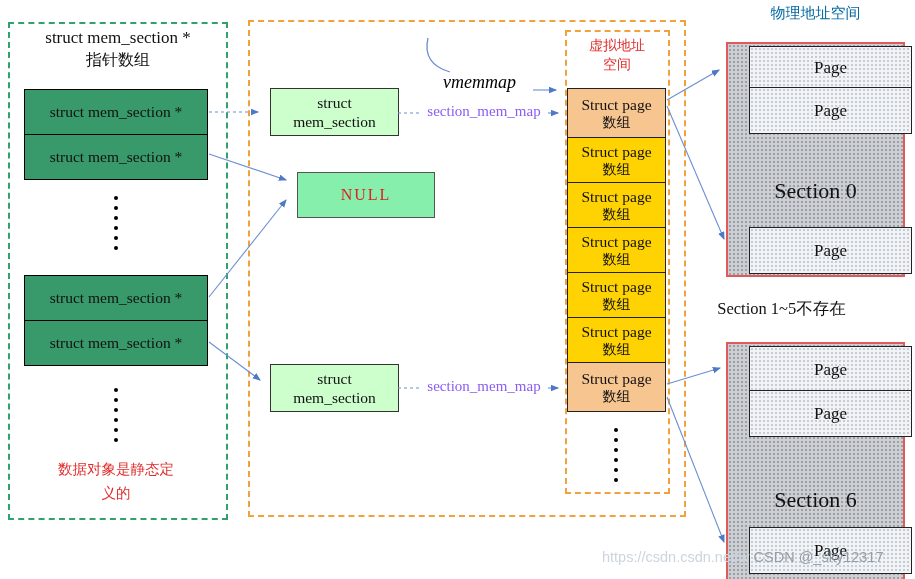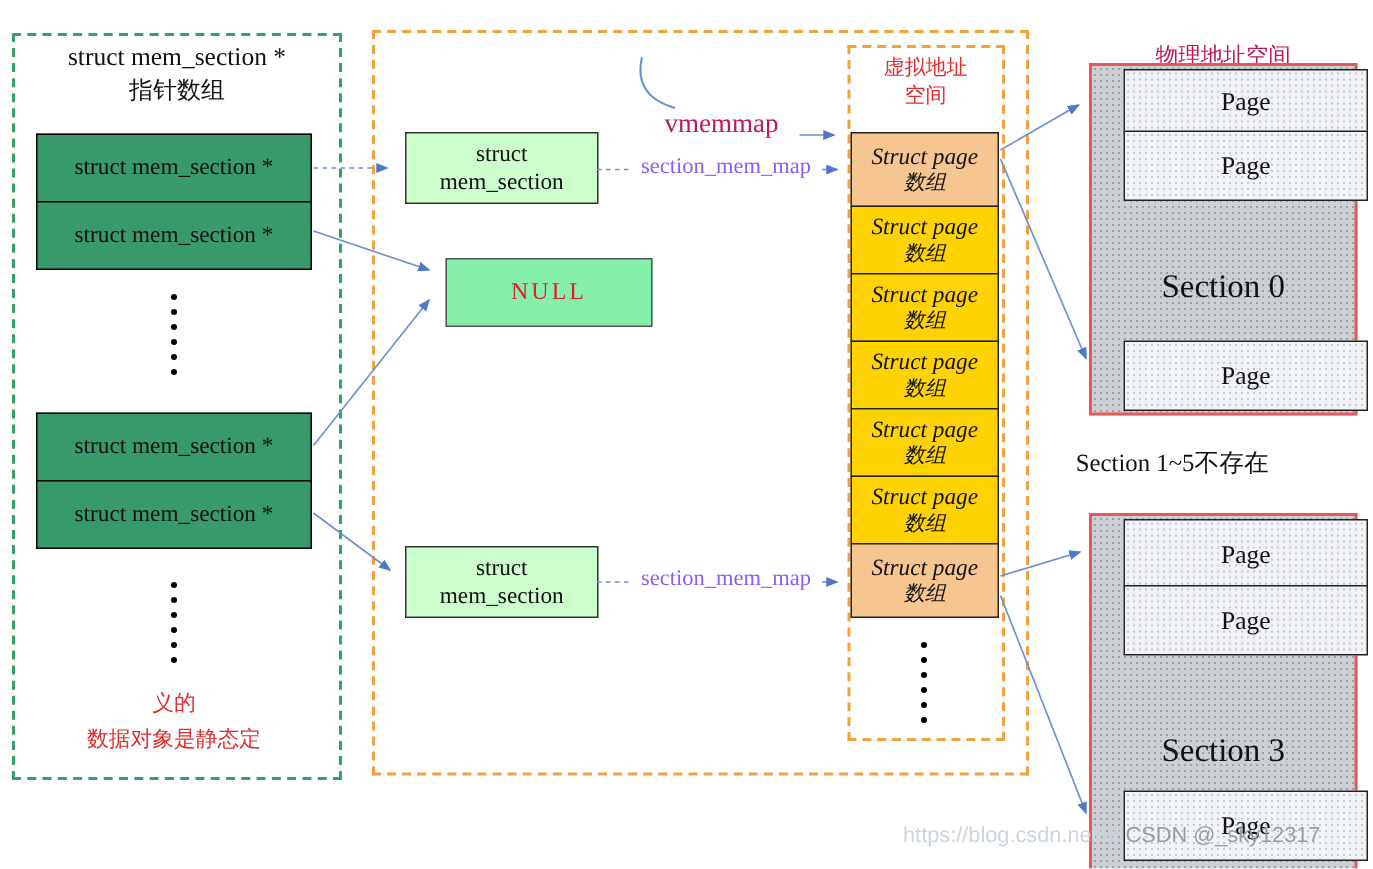--- a/index.html
+++ b/index.html
@@ -18,35 +18,35 @@
   .gcell + .gcell{margin-top:-1px;}
   .lp-note{left:18px;top:458px;width:196px;text-align:center;color:#e02e2e;font-size:14.5px;line-height:1.65;}
   
   .vdots{display:flex;flex-direction:column;gap:6px;}
   .vdots i{width:4px;height:4px;border-radius:50%;background:#000;}
   .ld1{left:114px;top:196px;} .ld2{left:114px;top:388px;} .cd1{left:614px;top:428px;}
   
   .mid-box{left:248px;top:20px;width:434px;height:493px;border:2px dashed #f2a23c;}
   .vcol-border{left:565px;top:30px;width:101px;height:460px;border:2px dashed #f2a23c;}
   .vcol-header{left:568px;top:37px;width:98px;text-align:center;color:#e02e2e;font-size:14px;line-height:1.35;}
-  .vcol-stack{left:567px;top:88px;width:99px;font-style:italic;}
+  .vcol-stack{left:567px;top:88px;width:99px;}
   .vbox{border:1px solid #222;display:flex;flex-direction:column;align-items:center;justify-content:center;line-height:1.25;}
   .vbox + .vbox{margin-top:-1px;}
   .vbox .l1{font-size:15.5px;} .vbox .l2{font-size:14px;}
   .v-peach{background:#f7c58f;height:48px;} .v-yellow{background:#ffd302;height:44px;}
   .lg-box{left:270px;width:127px;height:46px;background:#ccffcc;border:1px solid #333;
           display:flex;flex-direction:column;align-items:center;justify-content:center;font-size:15.5px;line-height:1.25;}
   .lgA{top:88px;} .lgB{top:364px;}
   .null-box{left:297px;top:172px;width:136px;height:44px;background:#86efac;border:1px solid #555;
             display:flex;align-items:center;justify-content:center;color:#e02020;font-size:16px;letter-spacing:2px;}
-  .vmemmap{left:443px;top:72px;color:#be185d;font-size:18px;}
+  .vmemmap{left:443px;top:72px;color:#000000;font-size:18px;font-style:italic;}
   .secmap{width:128px;text-align:center;font-size:15px;color:#8b5cf6;}
   .secmap1{left:420px;top:103px;} .secmap2{left:420px;top:378px;}
   
-  .phys-header{left:726px;top:4px;width:179px;text-align:center;color:#be185d;font-size:15px;margin-top:24px;}
+  .phys-header{left:726px;top:4px;width:179px;text-align:center;color:#0369a1;font-size:15px;}
   .section-box{left:726px;width:175px;border:2px solid #e05a5a;
     background-color:#ccd0d5;background-image:radial-gradient(#9aa0a6 0.8px,transparent 0.9px);background-size:4px 4px;}
   .s0{top:42px;height:231px;} .s6{top:342px;height:237px;}
   .page-row{position:absolute;left:21px;width:calc(100% - 14px);border:1px solid #222;
     background-color:#f1f3f6;background-image:radial-gradient(#c2c9d0 0.7px,transparent 0.8px);background-size:4px 4px;
     display:flex;align-items:center;justify-content:center;font-size:17px;}
   .s0 .p1{top:2px;height:42px;} .s0 .p2{top:43px;height:45px;} .s0 .p3{top:183px;height:45px;}
   .s6 .p1{top:2px;height:45px;} .s6 .p2{top:46px;height:45px;} .s6 .p3{top:183px;height:45px;}
   .sec-label{position:absolute;left:0;width:100%;text-align:center;font-size:22px;}
   .s0 .sec-label{top:134px;} .s6 .sec-label{top:143px;}
@@ -84,22 +84,22 @@
   </div>
   <div class="abs vdots ld2">
       <i></i>
       <i></i>
       <i></i>
       <i></i>
       <i></i>
       <i></i>
     </div>
   <div class="abs lp-note">
+    <div>数据对象是静态定</div>
     <div>义的</div>
-    <div>数据对象是静态定</div>
   </div>
 
   <div class="abs mid-box"></div>
   <div class="abs vcol-border"></div>
   <div class="abs vcol-header">
     <div>虚拟地址</div>
     <div>空间</div>
   </div>
 
   <div class="abs lg-box lgA">
@@ -162,21 +162,21 @@
     <div class="page-row p2">Page</div>
     <div class="sec-label">Section 0</div>
     <div class="page-row p3">Page</div>
   </div>
 
   <div class="abs gap-note">Section 1~5不存在</div>
 
   <div class="abs section-box s6">
     <div class="page-row p1">Page</div>
     <div class="page-row p2">Page</div>
-    <div class="sec-label">Section 3</div>
+    <div class="sec-label">Section 6</div>
     <div class="page-row p3">Page</div>
   </div>
 
   <svg class="overlay" width="915" height="579" viewBox="0 0 915 579">
     <defs>
       <marker id="ah" markerWidth="9" markerHeight="8" refX="6.5" refY="3" orient="auto">
         <path d="M0,0 L7.5,3 L0,6 z" fill="#4d79c6"></path>
       </marker>
     </defs>
     <g stroke="#6b8fd4" stroke-width="1.1" fill="none">
@@ -191,17 +191,17 @@
       <path d="M398,388 L419,388" stroke-dasharray="3,3"></path>
       <path d="M548,388 L558,388" marker-end="url(#ah)"></path>
       <path d="M667,100 L719,70" marker-end="url(#ah)"></path>
       <path d="M667,106 L724,239" marker-end="url(#ah)"></path>
       <path d="M667,384 L720,368" marker-end="url(#ah)"></path>
       <path d="M667,397 L724,542" marker-end="url(#ah)"></path>
     </g>
   </svg>
 
   <div class="abs watermark">
-    <span class="wm-url">https://blog.csdn.net/w</span>
+    <span class="wm-url">https://csdn.csdn.net/w</span>
     <span class="wm-handle">CSDN @_sky12317</span>
   </div>
 
 </div>
 
 </body></html>

